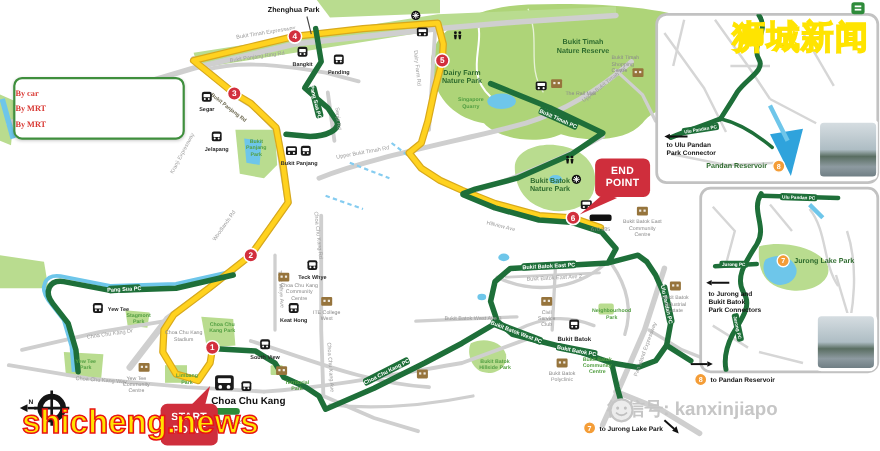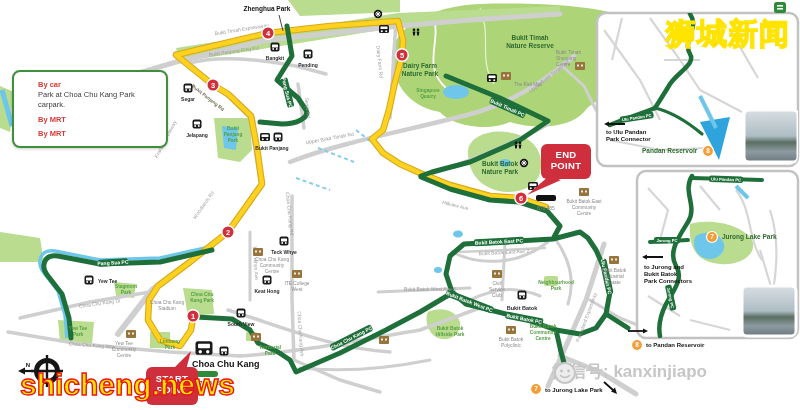--- a/index.html
+++ b/index.html
@@ -16,21 +16,21 @@
   .rts{font-size:4.2px;font-weight:bold;fill:#ffffff;text-anchor:middle;}
   .dir{font-size:6px;font-weight:bold;fill:#141414;}
   .dirm{font-size:6.5px;font-weight:bold;fill:#2e6b2e;}
   .big{font-size:9px;font-weight:800;fill:#111;}
   .mk{font-size:7.5px;font-weight:bold;fill:#fff;text-anchor:middle;}
   .callout-text{font-size:9.5px;font-weight:800;fill:#fff;text-anchor:middle;letter-spacing:.3px;}
   .blk{font-size:6.5px;font-weight:bold;fill:#111;text-anchor:middle;}
   .busno{font-size:5px;font-weight:bold;fill:#7a4a2b;}
   .infobox{position:absolute;left:12px;top:70px;width:152px;background:#fff;border:2px solid #3f8f3d;border-radius:8px;box-shadow:0 1px 3px rgba(0,0,0,.2);}
   .ib-head{background:#3f8f3d;color:#fff;font-size:8px;font-weight:bold;padding:4px 7px;border-radius:4px 4px 0 0;letter-spacing:.2px;}
-  .ib-body{padding:3px 24px 8px;}
+  .ib-body{padding:3px 0 8px;font-family:Liberation Serif, serif;}
   .ib-h{color:#d93a35;font-weight:bold;font-size:7.5px;margin-top:5px;}
   .ib-p{font-size:7.5px;color:#3c3c3c;line-height:1.3;margin-top:1px;}
   .wm{position:absolute;font-weight:bold;white-space:nowrap;}
   .wm-cn{left:666px;top:14px;font-size:30px;color:#ee1511;-webkit-text-stroke:1.3px #ffe400;letter-spacing:1px;}
   .wm-en{left:20px;top:368px;font-size:30px;color:#ffe400;-webkit-text-stroke:1.4px #e81313;}
   .wm-wechat{left:552px;top:360px;font-size:17px;color:#c6c6c6;display:flex;align-items:center;gap:6px;}
 </style>
 </head>
 <body>
 
@@ -434,21 +434,20 @@
     <path d="M0,-16 V16 M-16,0 H16" stroke="#151515" stroke-width="2.4"></path>
     <path d="M-14,0 H-22" stroke="#151515" stroke-width="2.2"></path>
     <polygon points="-22,-3.5 -22,3.5 -29,0" fill="#151515"></polygon>
     <text x="-19" y="-4" style="font-size:6px;font-weight:bold;fill:#151515;text-anchor:middle">N</text>
   </g>
 </svg>
 
 <div class="infobox">
   <div class="ib-body">
     <div class="ib-h">By car</div>
-    <div class="ib-p">Park at Choa Chu Kang Park carpark.</div>
     <div class="ib-h">By MRT</div>
     <div class="ib-h">By MRT</div>
   </div>
 </div>
 
 <div class="wm wm-en">shicheng.news</div>
 <div class="wm wm-cn">狮城新闻</div>
 <div class="wm wm-wechat">
   <svg width="26" height="26" viewBox="0 0 26 26">
     <circle cx="13" cy="13" r="10" fill="#ececec" stroke="#c6c6c6" stroke-width="2"></circle>

